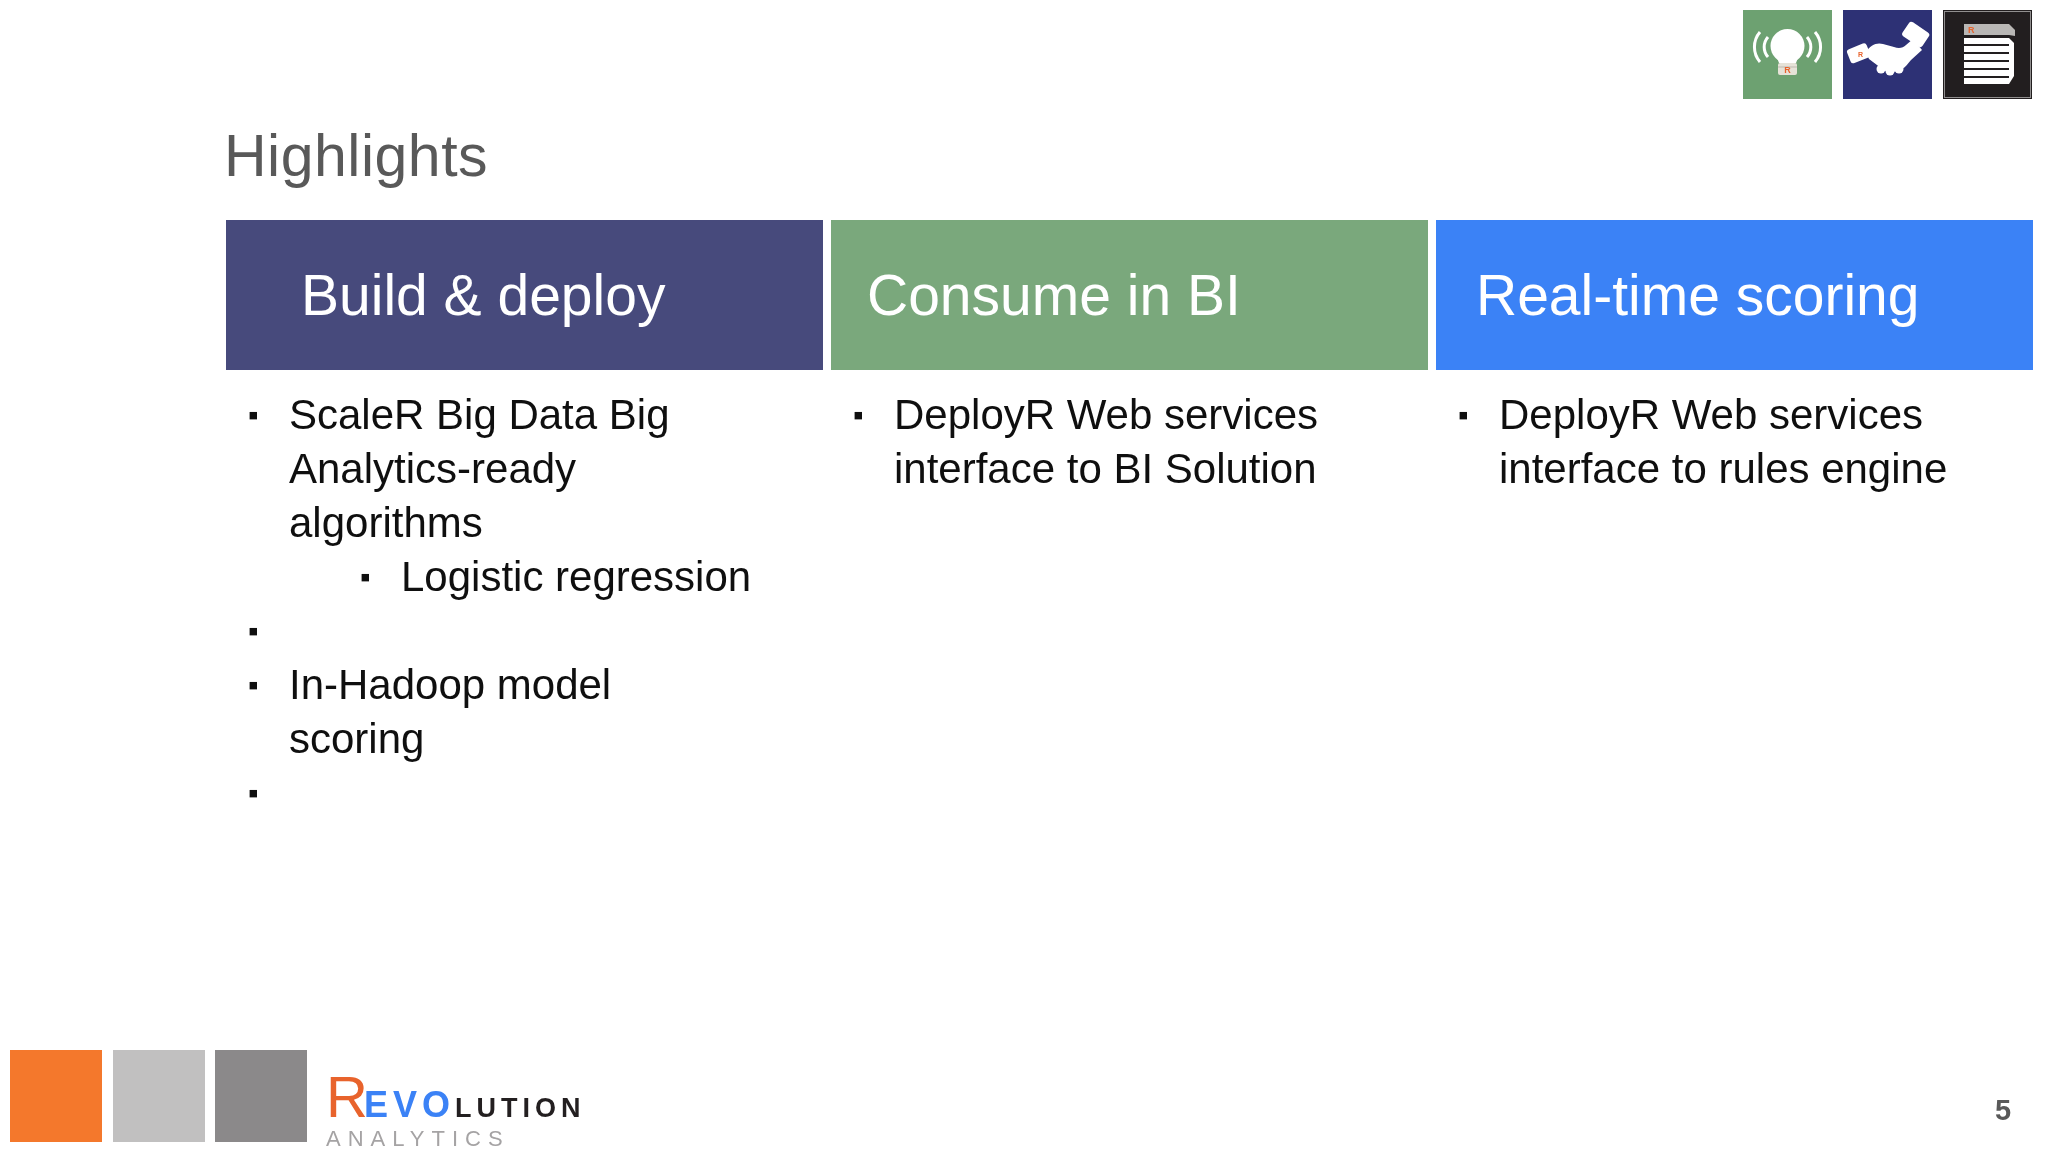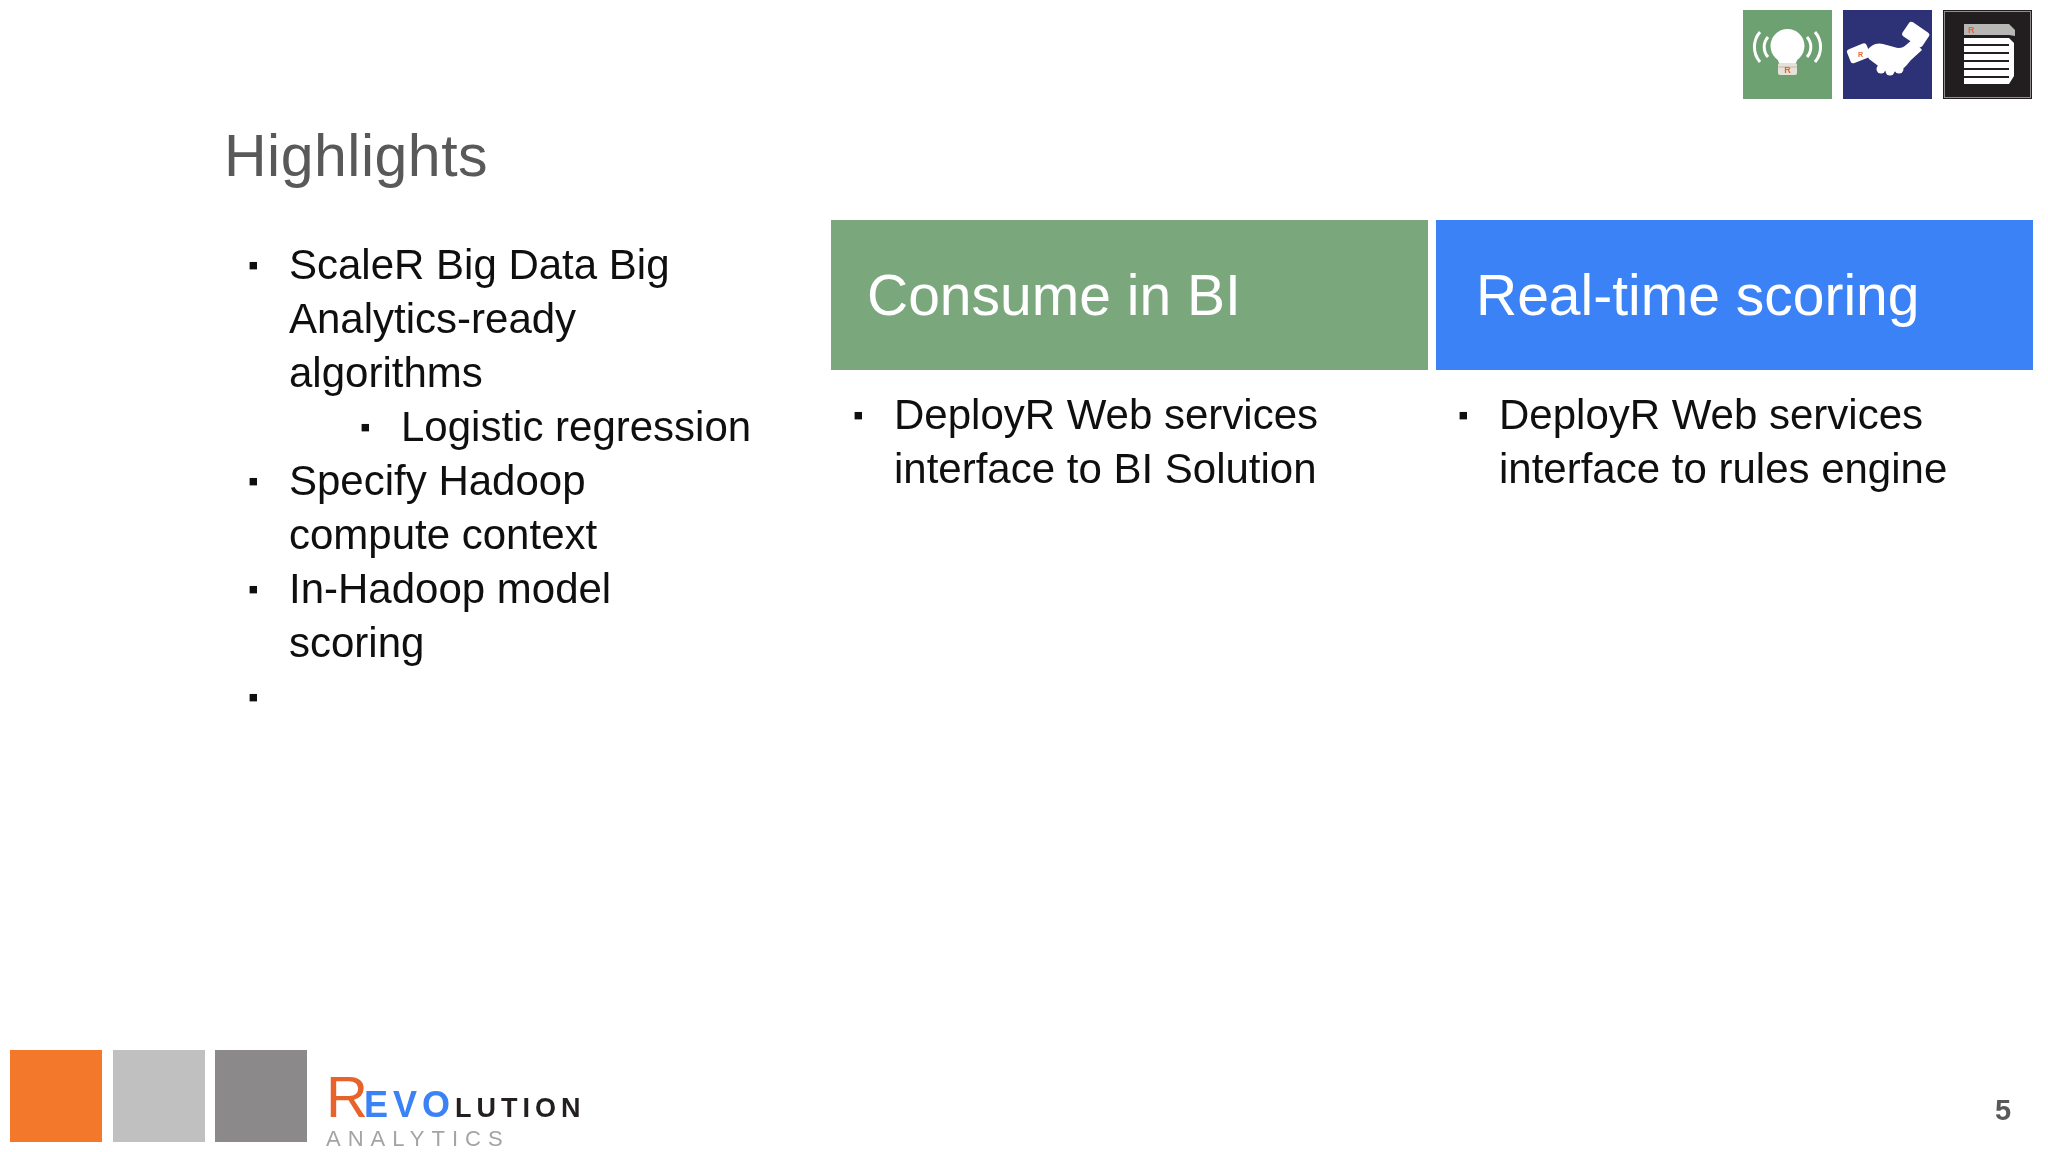--- a/index.html
+++ b/index.html
@@ -93,35 +93,34 @@
         <polygon points="66,28 71,33 71,66 66,74"></polygon>
       </g>
     </svg>
   </div>
 
   <div class="title">Highlights</div>
 
   <div class="columns">
 
     <div class="col">
+      <div class="col-header">Build &amp; deploy</div>
       <div class="col-list">
         <div class="li">
           <span class="bullet">▪</span>
           <div class="li-text">ScaleR Big Data Big
 Analytics-ready
 algorithms</div>
         </div>
         <div class="li lvl2">
           <span class="bullet">▪</span>
           <div class="li-text">Logistic regression</div>
         </div>
         <div class="li">
           <span class="bullet">▪</span>
-          <div class="li-text">Specify Hadoop
-compute context</div>
         </div>
         <div class="li">
           <span class="bullet">▪</span>
           <div class="li-text">In-Hadoop model
 scoring</div>
         </div>
         <div class="li">
           <span class="bullet">▪</span>
         </div>
       </div>

